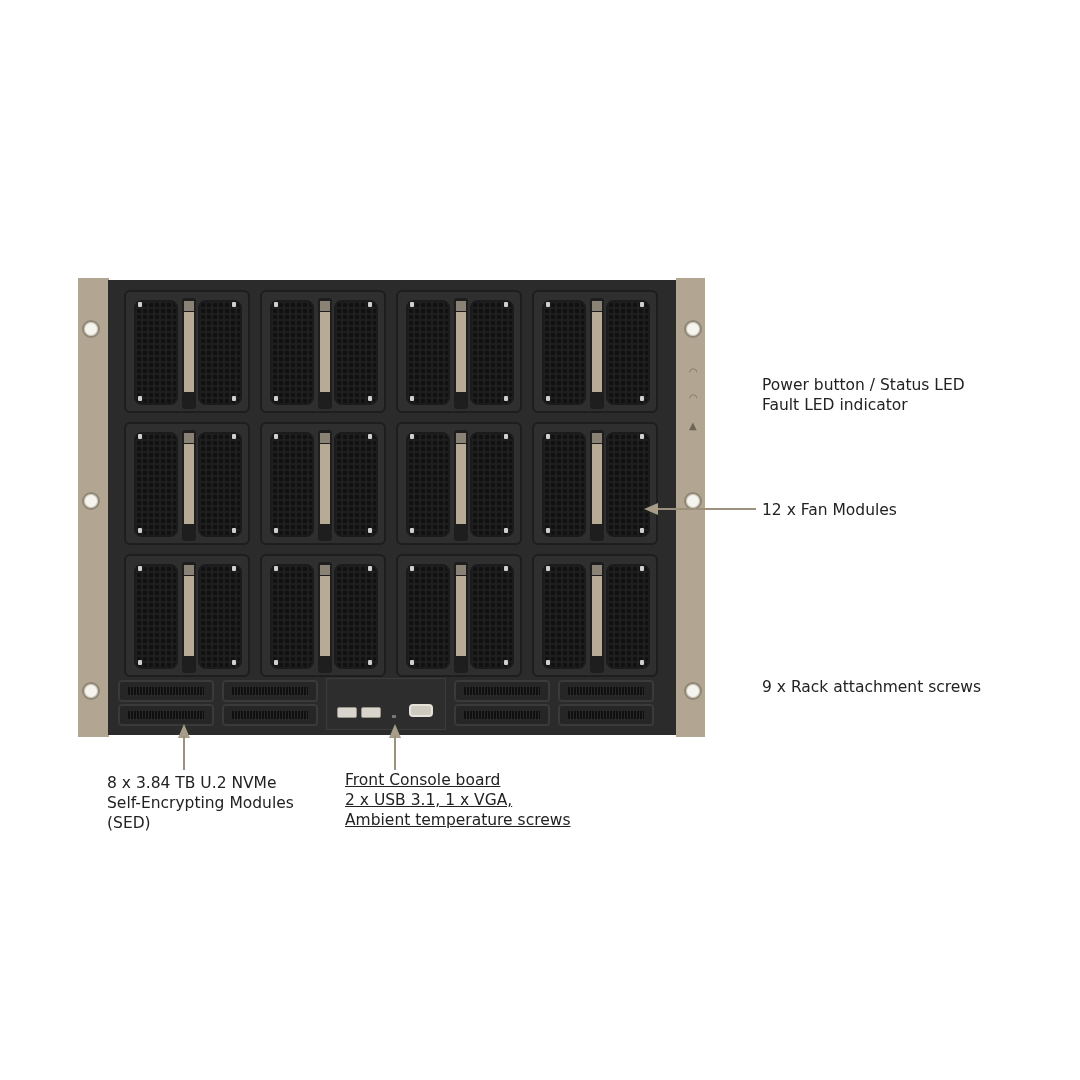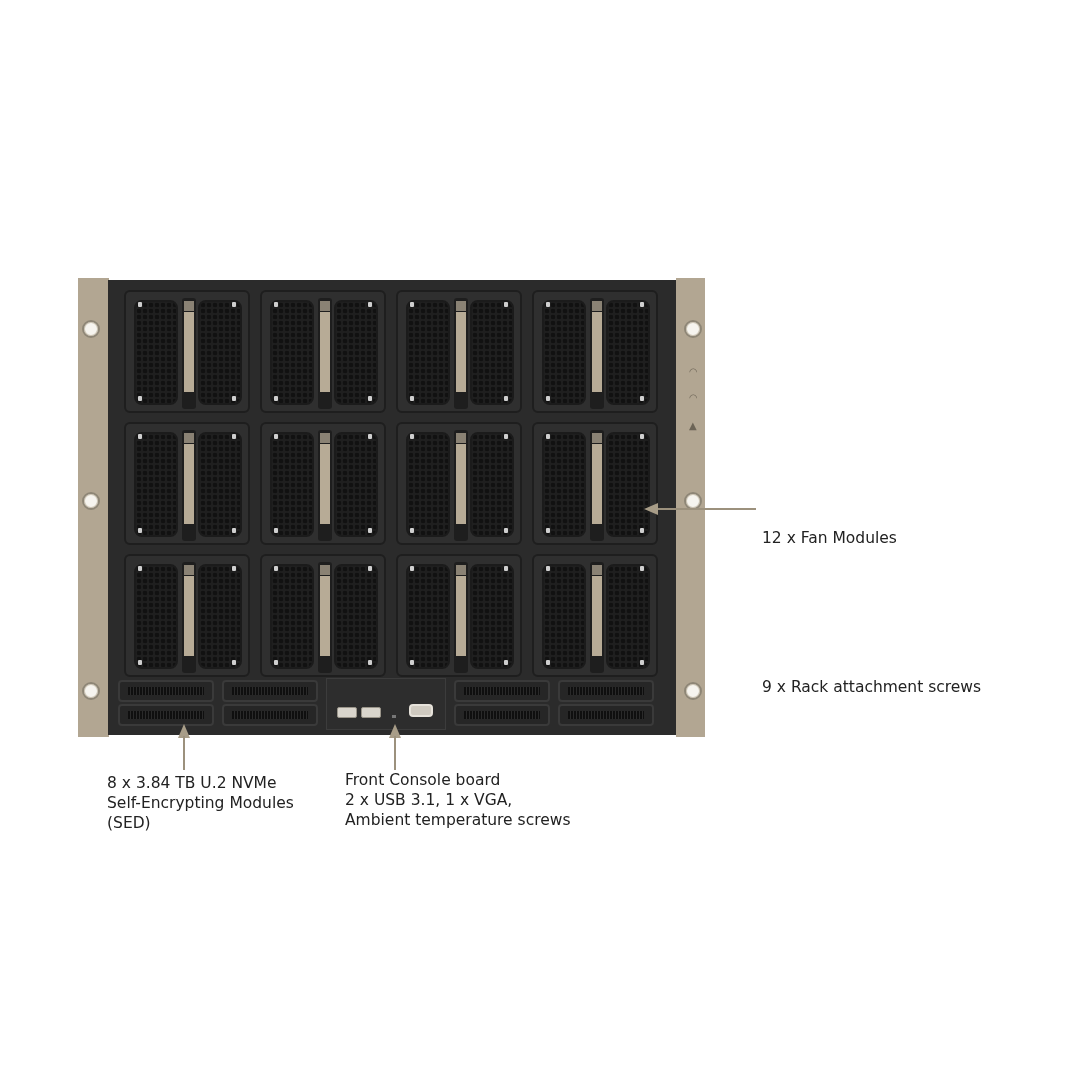--- a/index.html
+++ b/index.html
@@ -222,39 +222,41 @@
     <div class="drive" style="left:440px; top:2px;">
         <div class="slot"></div>
       </div>
     <div class="drive" style="left:440px; top:26px;">
         <div class="slot"></div>
       </div>
   </div>
 </div>
 
 <div class="label" style="left:762px; top:375px;">
+  <div>Power button / Status LED</div>
+  <div>Fault LED indicator</div>
 </div>
 
 <div class="leader-h" style="left:656px; top:508px; width:100px;"></div>
 <div class="arrow-left" style="left:644px; top:503px;"></div>
-<div class="label" style="left:762px; top:528px;">
+<div class="label" style="left:762px; top:500px;">
   <div>12 x Fan Modules</div>
 </div>
 
 <div class="label" style="left:762px; top:677px;">
   <div>9 x Rack attachment screws</div>
 </div>
 
 <div class="arrow-up" style="left:178px; top:724px;"></div>
 <div class="leader-v" style="left:183px; top:736px; height:34px;"></div>
 <div class="label" style="left:107px; top:773px;">
   <div>8 x 3.84 TB U.2 NVMe</div>
   <div>Self-Encrypting Modules</div>
   <div>(SED)</div>
 </div>
 
 <div class="arrow-up" style="left:389px; top:724px;"></div>
 <div class="leader-v" style="left:394px; top:736px; height:34px;"></div>
-<div class="label" style="left:345px; top:770px;">
+<div class="label" style="left:345px; top:770px;text-decoration:underline;">
   <div>Front Console board</div>
   <div>2 x USB 3.1, 1 x VGA,</div>
   <div>Ambient temperature screws</div>
 </div>
 
 </body></html>

